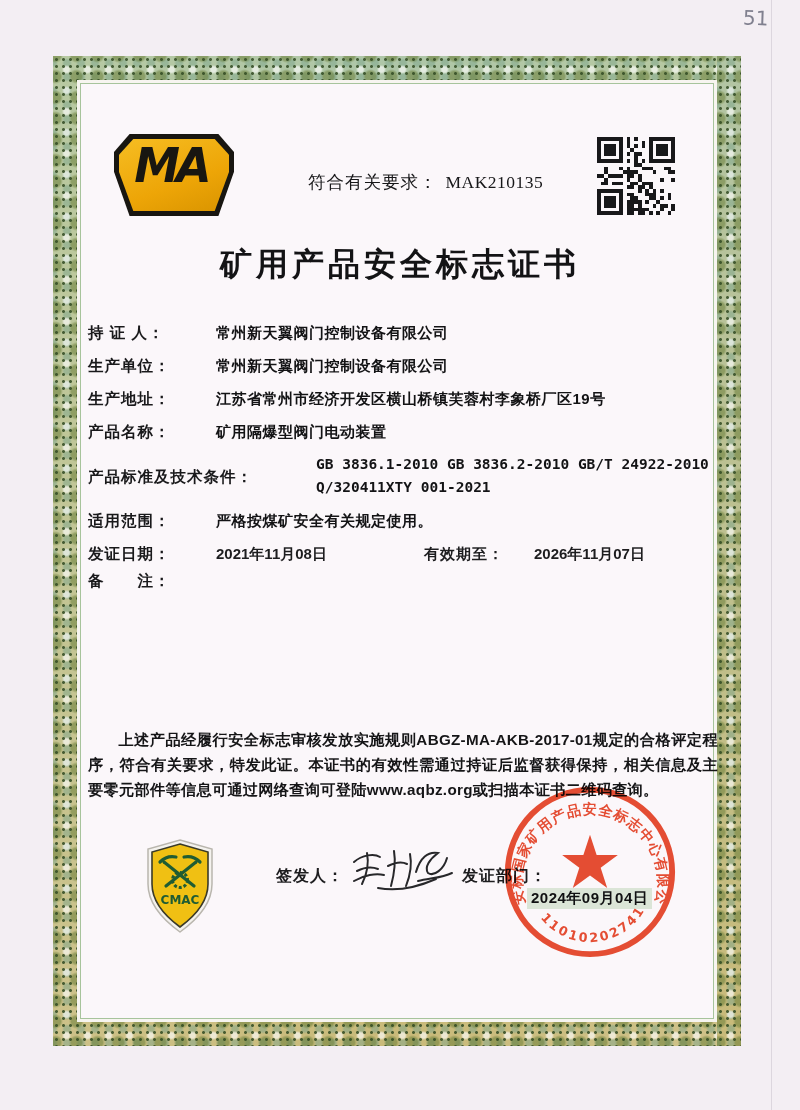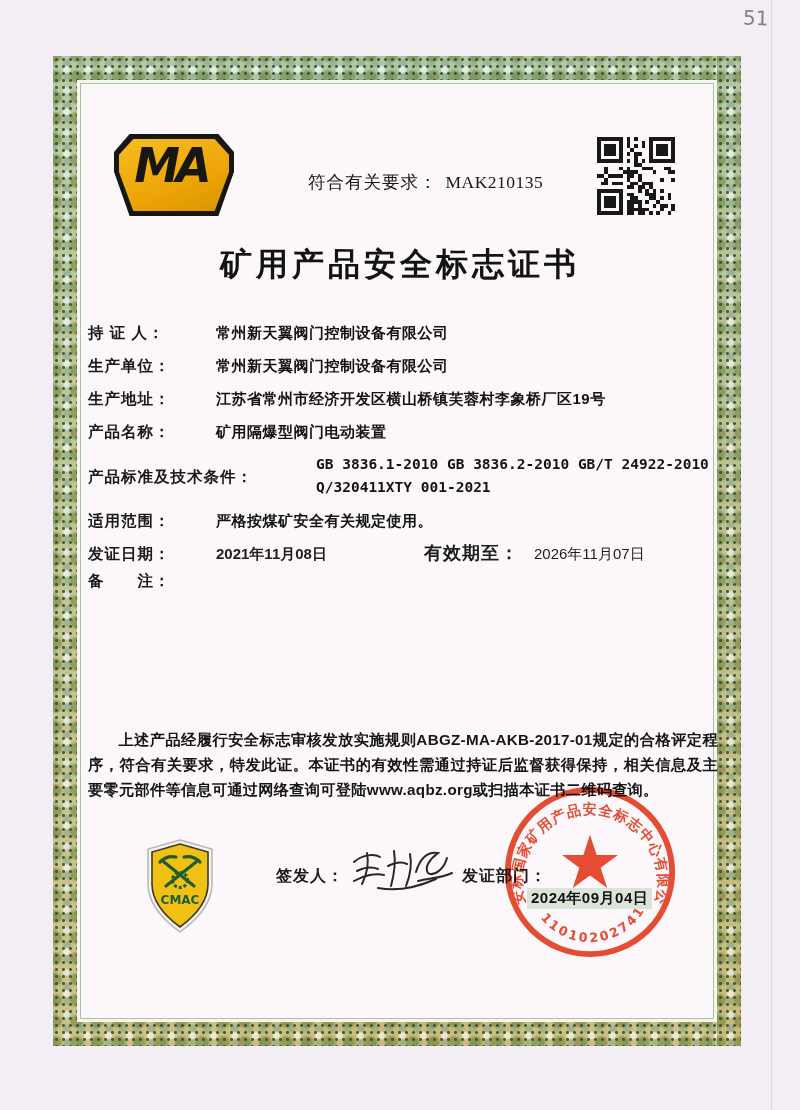--- a/index.html
+++ b/index.html
@@ -68,22 +68,22 @@
   .fields{position:absolute;left:88px;top:321px;width:630px;}
   .field-row{display:flex;margin-bottom:10px;line-height:23px;align-items:flex-start;}
   .field-label{flex:0 0 128px;font-size:15.5px;font-weight:700;letter-spacing:1px;white-space:nowrap;color:#19191b;}
   .field-value{font-size:15px;font-weight:700;letter-spacing:.5px;color:#131315;}
   .field-row.wide .field-label{flex:0 0 228px;}
   .field-row.wide{align-items:center;}
   .mono{font-family:"DejaVu Sans Mono",monospace;font-size:14.5px;letter-spacing:0;}
   .dates-row{display:flex;margin-top:4px;line-height:23px;}
   .dates-row .field-label{flex:0 0 128px;}
   .dates-row .issue-value{flex:0 0 180px;font-size:15px;font-weight:700;}
-  .dates-row .valid-label{flex:0 0 110px;font-size:18px;font-weight:700;letter-spacing:1px;margin-left:28px;}
-  .dates-row .valid-value{font-size:15px;font-weight:400;}
+  .dates-row .valid-label{flex:0 0 110px;font-size:15px;font-weight:700;letter-spacing:1px;margin-left:28px;}
+  .dates-row .valid-value{font-size:15px;font-weight:700;}
   .remark-row{margin-top:4px;line-height:23px;}
   
   .statement{
     position:absolute;left:88px;top:727px;width:630px;
     font-size:15.2px;font-weight:700;line-height:25px;letter-spacing:.3px;
     text-indent:2em;color:#151517;text-align:justify;
   }
   
   .cmac{position:absolute;left:142px;top:838px;width:76px;height:98px;}
   .signer-label{position:absolute;left:276px;top:866px;font-size:16px;font-weight:700;letter-spacing:1px;}

